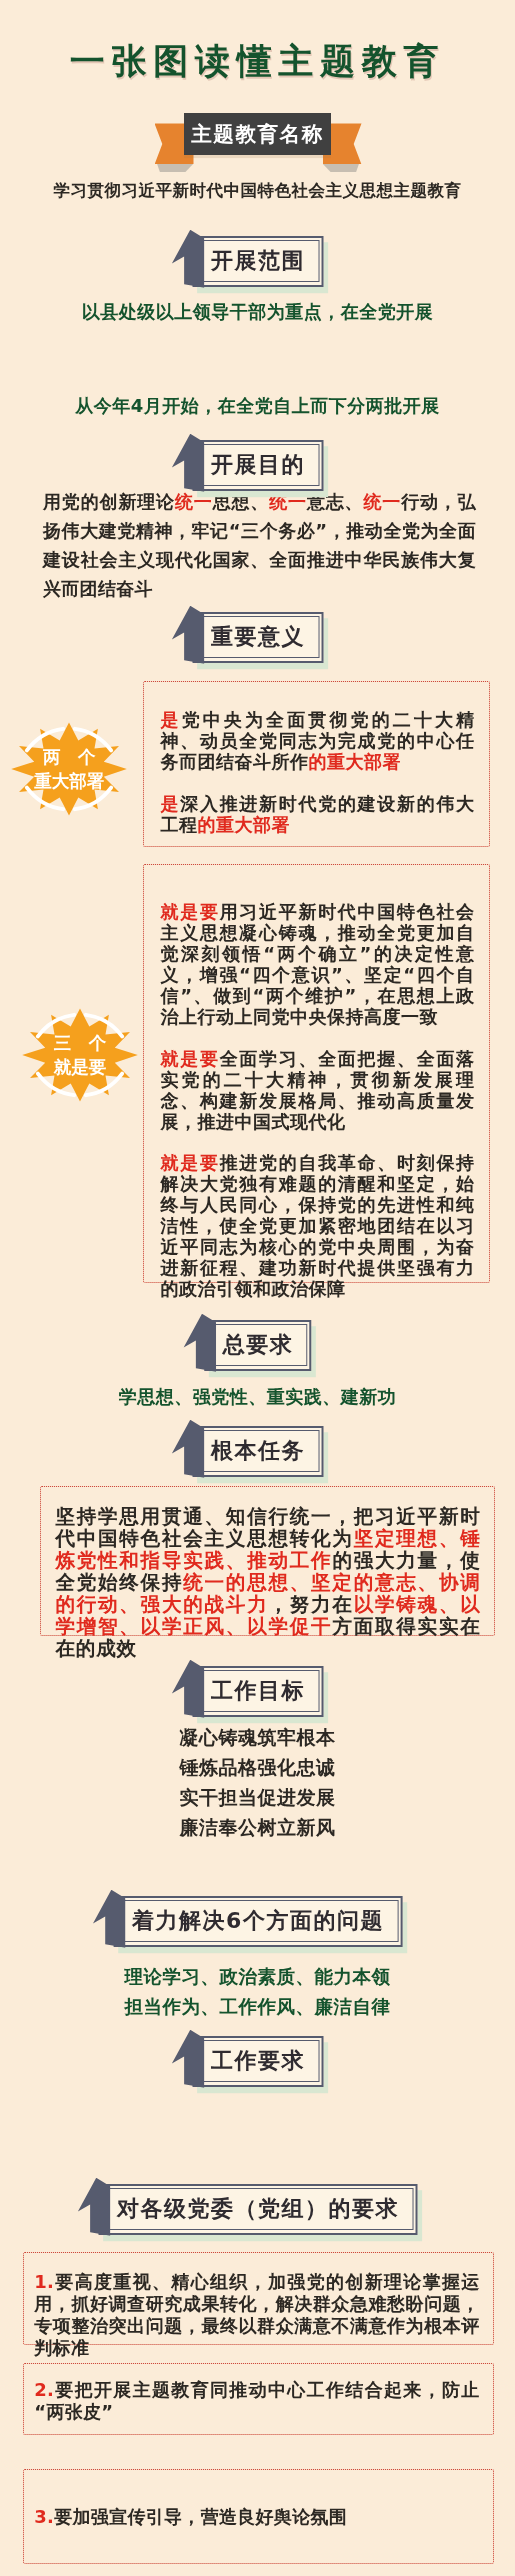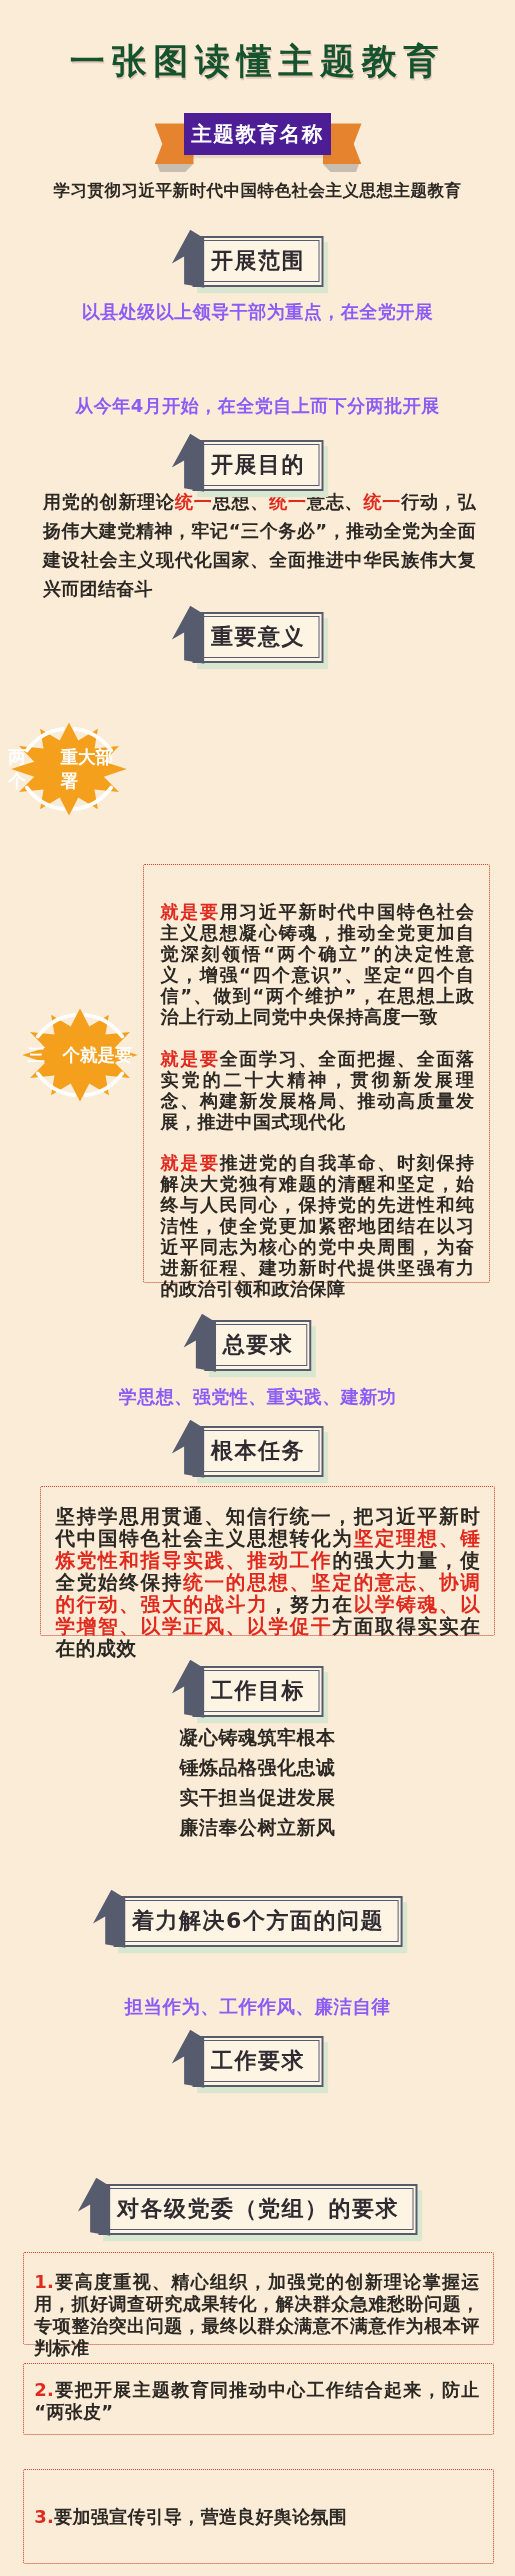--- a/index.html
+++ b/index.html
@@ -12,45 +12,45 @@
   .title{top:38px;font-size:35px;font-weight:900;color:#14532d;letter-spacing:6.7px;
          text-shadow:1px 1.5px 0 rgba(120,30,20,.18);z-index:3;}
   
   .ribbon{top:110px;left:258px;width:206px;height:62px;transform:translateX(-50%);z-index:3;}
   .tail{position:absolute;top:13.4px;width:39px;height:41px;background:#e6832e;}
   .tail-l{left:-0.5px;clip-path:polygon(0 0,100% 0,100% 100%,0 100%,20% 50%);}
   .tail-r{right:-0.5px;clip-path:polygon(0 0,100% 0,80% 50%,100% 100%,0 100%);}
   .tail-sh{position:absolute;top:54px;width:36px;height:8.2px;background:#bdb6aa;opacity:.85;}
   .tail-sh-l{left:2.1px;clip-path:polygon(0 0,100% 0,78% 100%,8% 100%);}
   .tail-sh-r{right:2.1px;clip-path:polygon(0 0,100% 0,92% 100%,22% 100%);}
-  .ribbon-center{position:absolute;left:29px;top:3.1px;width:147px;height:42px;background:#4c1d95;
+  .ribbon-center{position:absolute;left:29px;top:3.1px;width:147px;height:42px;background:#404040;
       display:flex;align-items:center;justify-content:center;box-shadow:0 3.1px 0 rgba(160,120,80,.18);}
   .ribbon-center span{color:#fff;font-size:20.6px;font-weight:800;letter-spacing:1.5px;}
   
   .intro{top:180px;font-size:16.5px;font-weight:800;color:#2c2823;letter-spacing:0.5px;}
-  .line{font-size:18px;font-weight:800;color:#8b5cf6;letter-spacing:0.5px;}
+  .line{font-size:18px;font-weight:800;color:#14532d;letter-spacing:0.5px;}
   
   .hbox{left:258px;transform:translateX(-50%);background:#fdf4e4;border:2.6px solid #565b6e;
         box-shadow:4.6px 6.2px 0 0 #d9e7d1;z-index:3;}
   .hbox-inner{display:block;border:1px solid #565b6e;margin:2.1px;padding:5.2px 13.4px;
         font-size:22px;font-weight:800;color:#2f2b30;letter-spacing:1.5px;white-space:nowrap;}
   .flag{position:absolute;left:-24px;top:-8.2px;width:34px;height:58px;background:#565b6e;
         clip-path:polygon(58% 0,100% 15%,100% 100%,40% 94%,40% 46%,4% 58%);}
   
   .para{font-size:18px;font-weight:800;color:#2c2823;line-height:29px;letter-spacing:0.3px;
         word-break:break-all;text-align:justify;}
   
   .dotted{border:1.5px dotted #c9392b;border-radius:2.1px;box-sizing:border-box;z-index:2;}
   .dpara{margin:0;font-size:18px;font-weight:800;color:#2c2823;line-height:21px;
          letter-spacing:0.5px;word-break:break-all;text-align:justify;}
   .gap{margin-top:20.6px;}
   
   .badge{width:122px;height:98px;z-index:2;}
   .badge svg{position:absolute;left:0;top:0;width:100%;height:100%;}
-  .badge-text{position:absolute;left:0;top:0;width:100%;height:100%;display:flex;flex-direction:row;
+  .badge-text{position:absolute;left:0;top:0;width:100%;height:100%;display:flex;flex-direction:column;
       align-items:center;justify-content:center;color:#fff;font-weight:800;font-size:17.5px;line-height:24px;}
   
   .goals div{font-size:19px;font-weight:800;color:#2c2823;line-height:30px;letter-spacing:0.5px;}
   
   .numbox{left:23px;width:471px;padding-left:10.3px;padding-right:13.4px;}
   .numbox .dpara{line-height:22px;letter-spacing:0.3px;}
 </style>
 </head>
 <body>
 
@@ -96,20 +96,24 @@
       <path d="M206,62 Q178,24 132,18" stroke="#fff" stroke-width="8" fill="none" stroke-linecap="round"></path>
       <path d="M34,138 Q62,176 108,182" stroke="#fff" stroke-width="8" fill="none" stroke-linecap="round"></path>
       <path d="M206,138 Q178,176 132,182" stroke="#fff" stroke-width="8" fill="none" stroke-linecap="round"></path>
     </svg>
     <div class="badge-text">
       <div>两　个</div>
       <div>重大部署</div>
     </div>
   </div>
 
+  <div class="abs dotted" style="top:681px;left:143px;width:347px;height:166px;padding:27px 14.4px 0 16.5px">
+    <p class="dpara"><span class="red">是</span><span>党中央为全面贯彻党的二十大精神、动员全党同志为完成党的中心任务而团结奋斗所作</span><span class="red">的重大部署</span></p>
+    <p class="dpara gap"><span class="red">是</span><span>深入推进新时代党的建设新的伟大工程</span><span class="red">的重大部署</span></p>
+  </div>
 
   <div class="abs badge" style="top:1006px;left:19px">
     <svg viewBox="0 0 240 200">
       <polygon fill="#f5a01d" points="238,100 191,85 222,53 172,58 179,18 139,42 120,5 101,42 61,18 68,58 18,53 49,85 2,100 49,116 18,147 68,142 61,182 101,158 120,195 139,158 179,182 172,142 222,147 191,116"></polygon>
       <path d="M34,62 Q62,24 108,18" stroke="#fff" stroke-width="8" fill="none" stroke-linecap="round"></path>
       <path d="M206,62 Q178,24 132,18" stroke="#fff" stroke-width="8" fill="none" stroke-linecap="round"></path>
       <path d="M34,138 Q62,176 108,182" stroke="#fff" stroke-width="8" fill="none" stroke-linecap="round"></path>
       <path d="M206,138 Q178,176 132,182" stroke="#fff" stroke-width="8" fill="none" stroke-linecap="round"></path>
     </svg>
     <div class="badge-text">
@@ -146,20 +150,21 @@
     <div>凝心铸魂筑牢根本</div>
     <div>锤炼品格强化忠诚</div>
     <div>实干担当促进发展</div>
     <div>廉洁奉公树立新风</div>
   </div>
 
   <div class="abs hbox" style="top:1896px">
     <div class="flag"></div>
     <span class="hbox-inner">着力解决6个方面的问题</span>
   </div>
+  <div class="abs ctr line" style="top:1964px;font-size:18.5px">理论学习、政治素质、能力本领</div>
   <div class="abs ctr line" style="top:1994px;font-size:18.5px">担当作为、工作作风、廉洁自律</div>
 
   <div class="abs hbox" style="top:2036px">
     <div class="flag"></div>
     <span class="hbox-inner">工作要求</span>
   </div>
 
   <div class="abs hbox" style="top:2184px">
     <div class="flag"></div>
     <span class="hbox-inner">对各级党委（党组）的要求</span>

